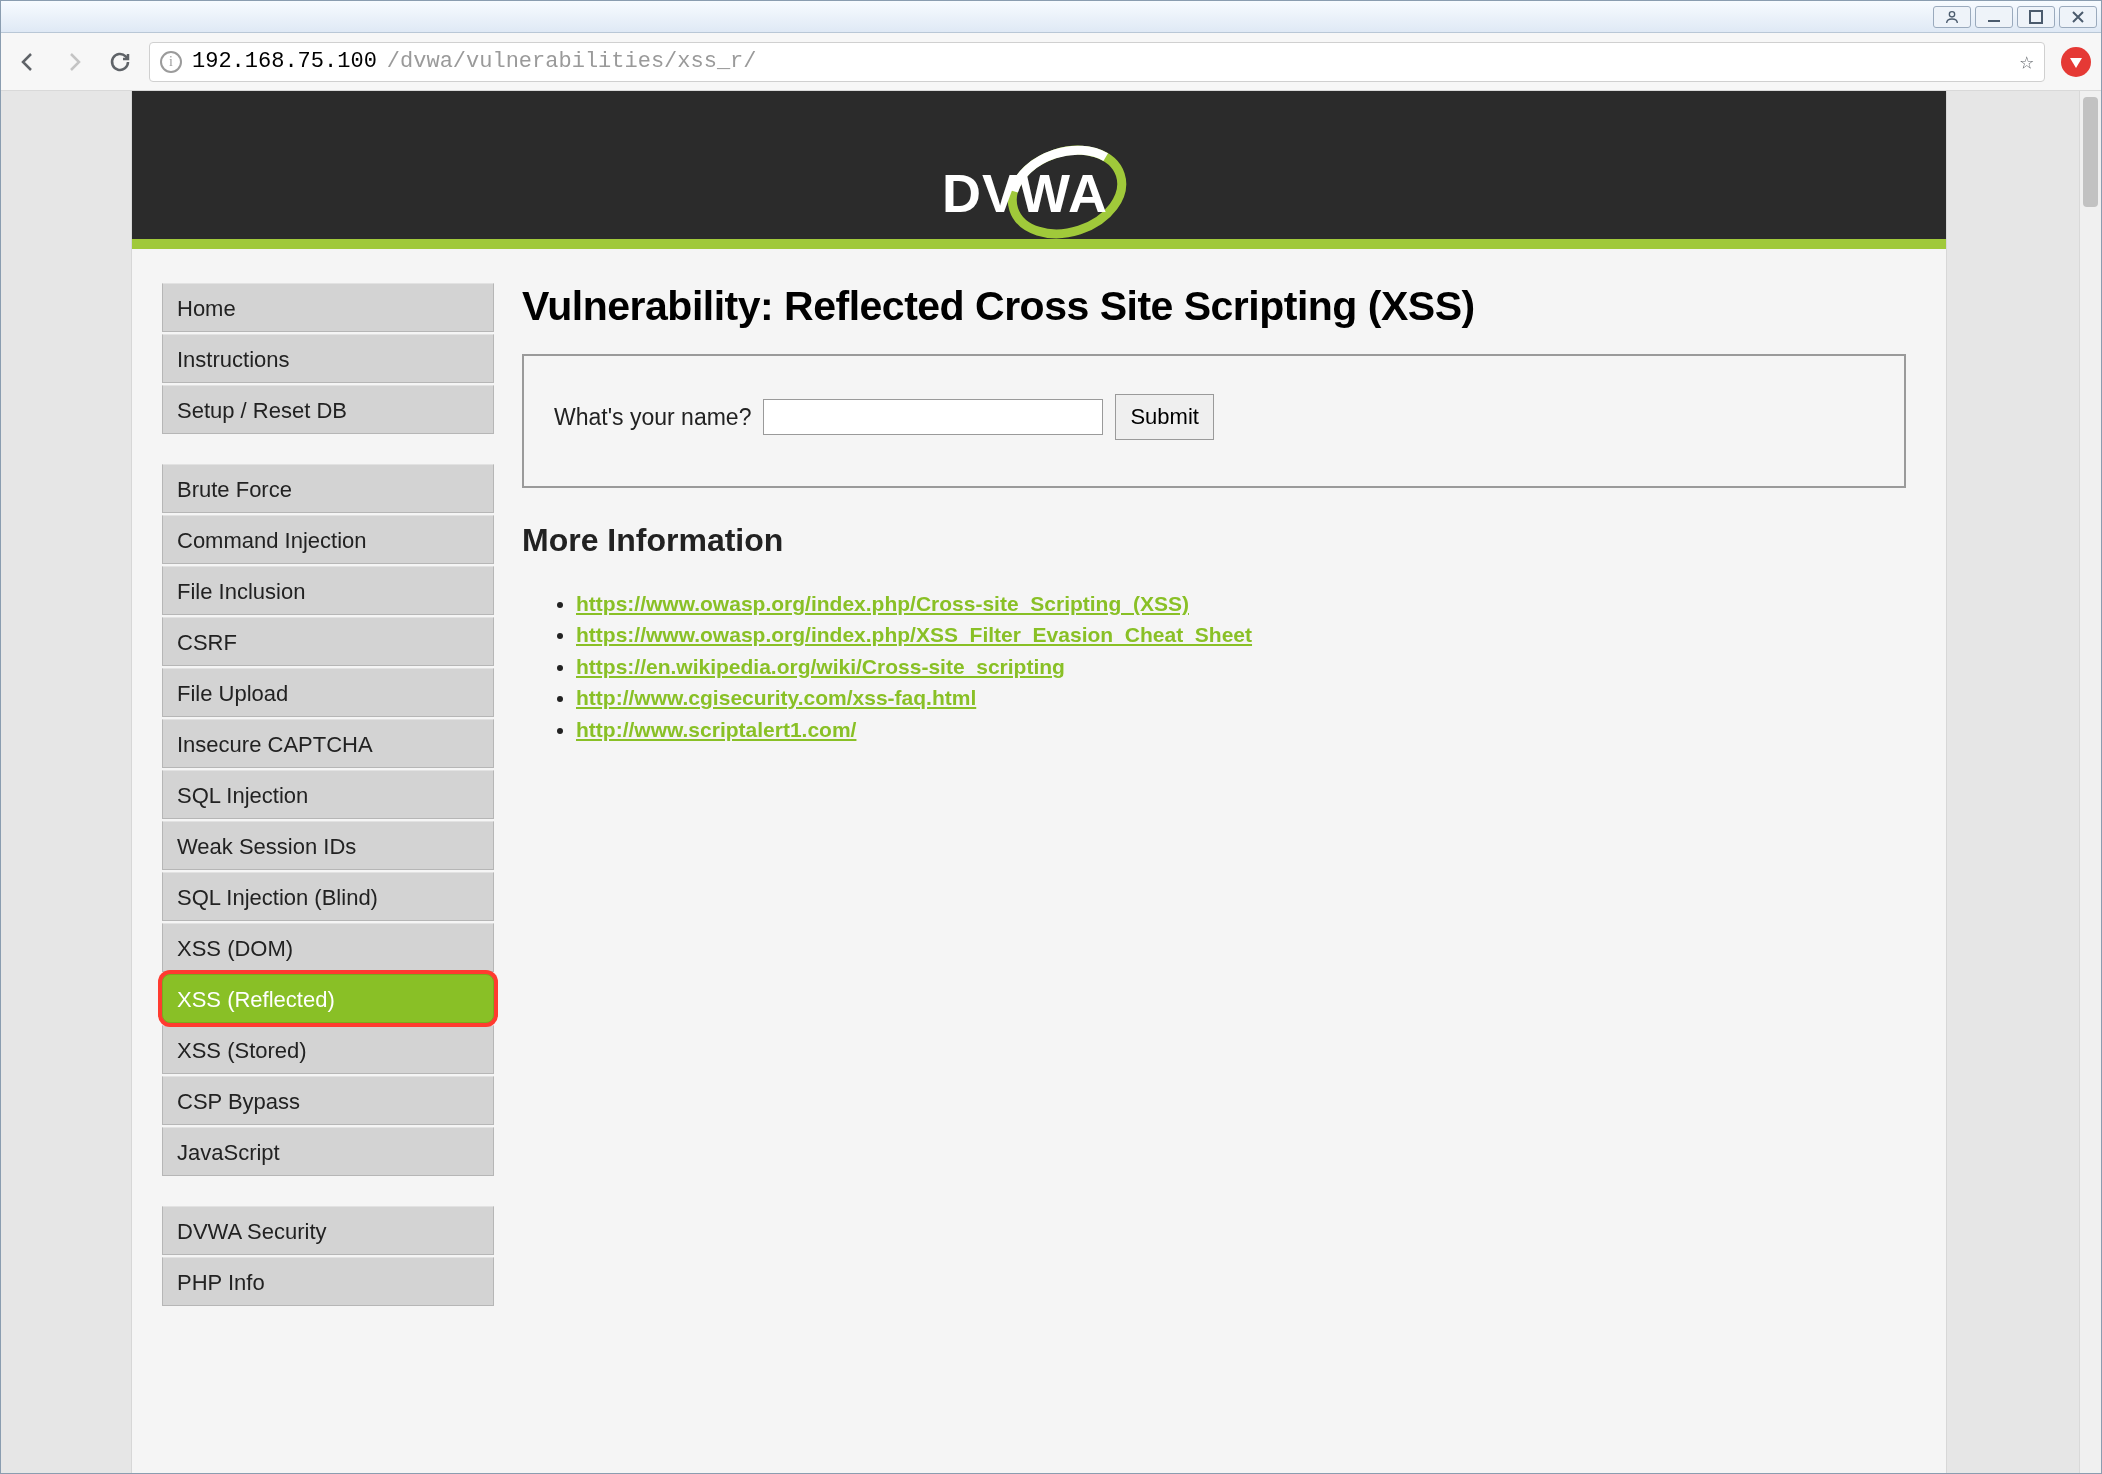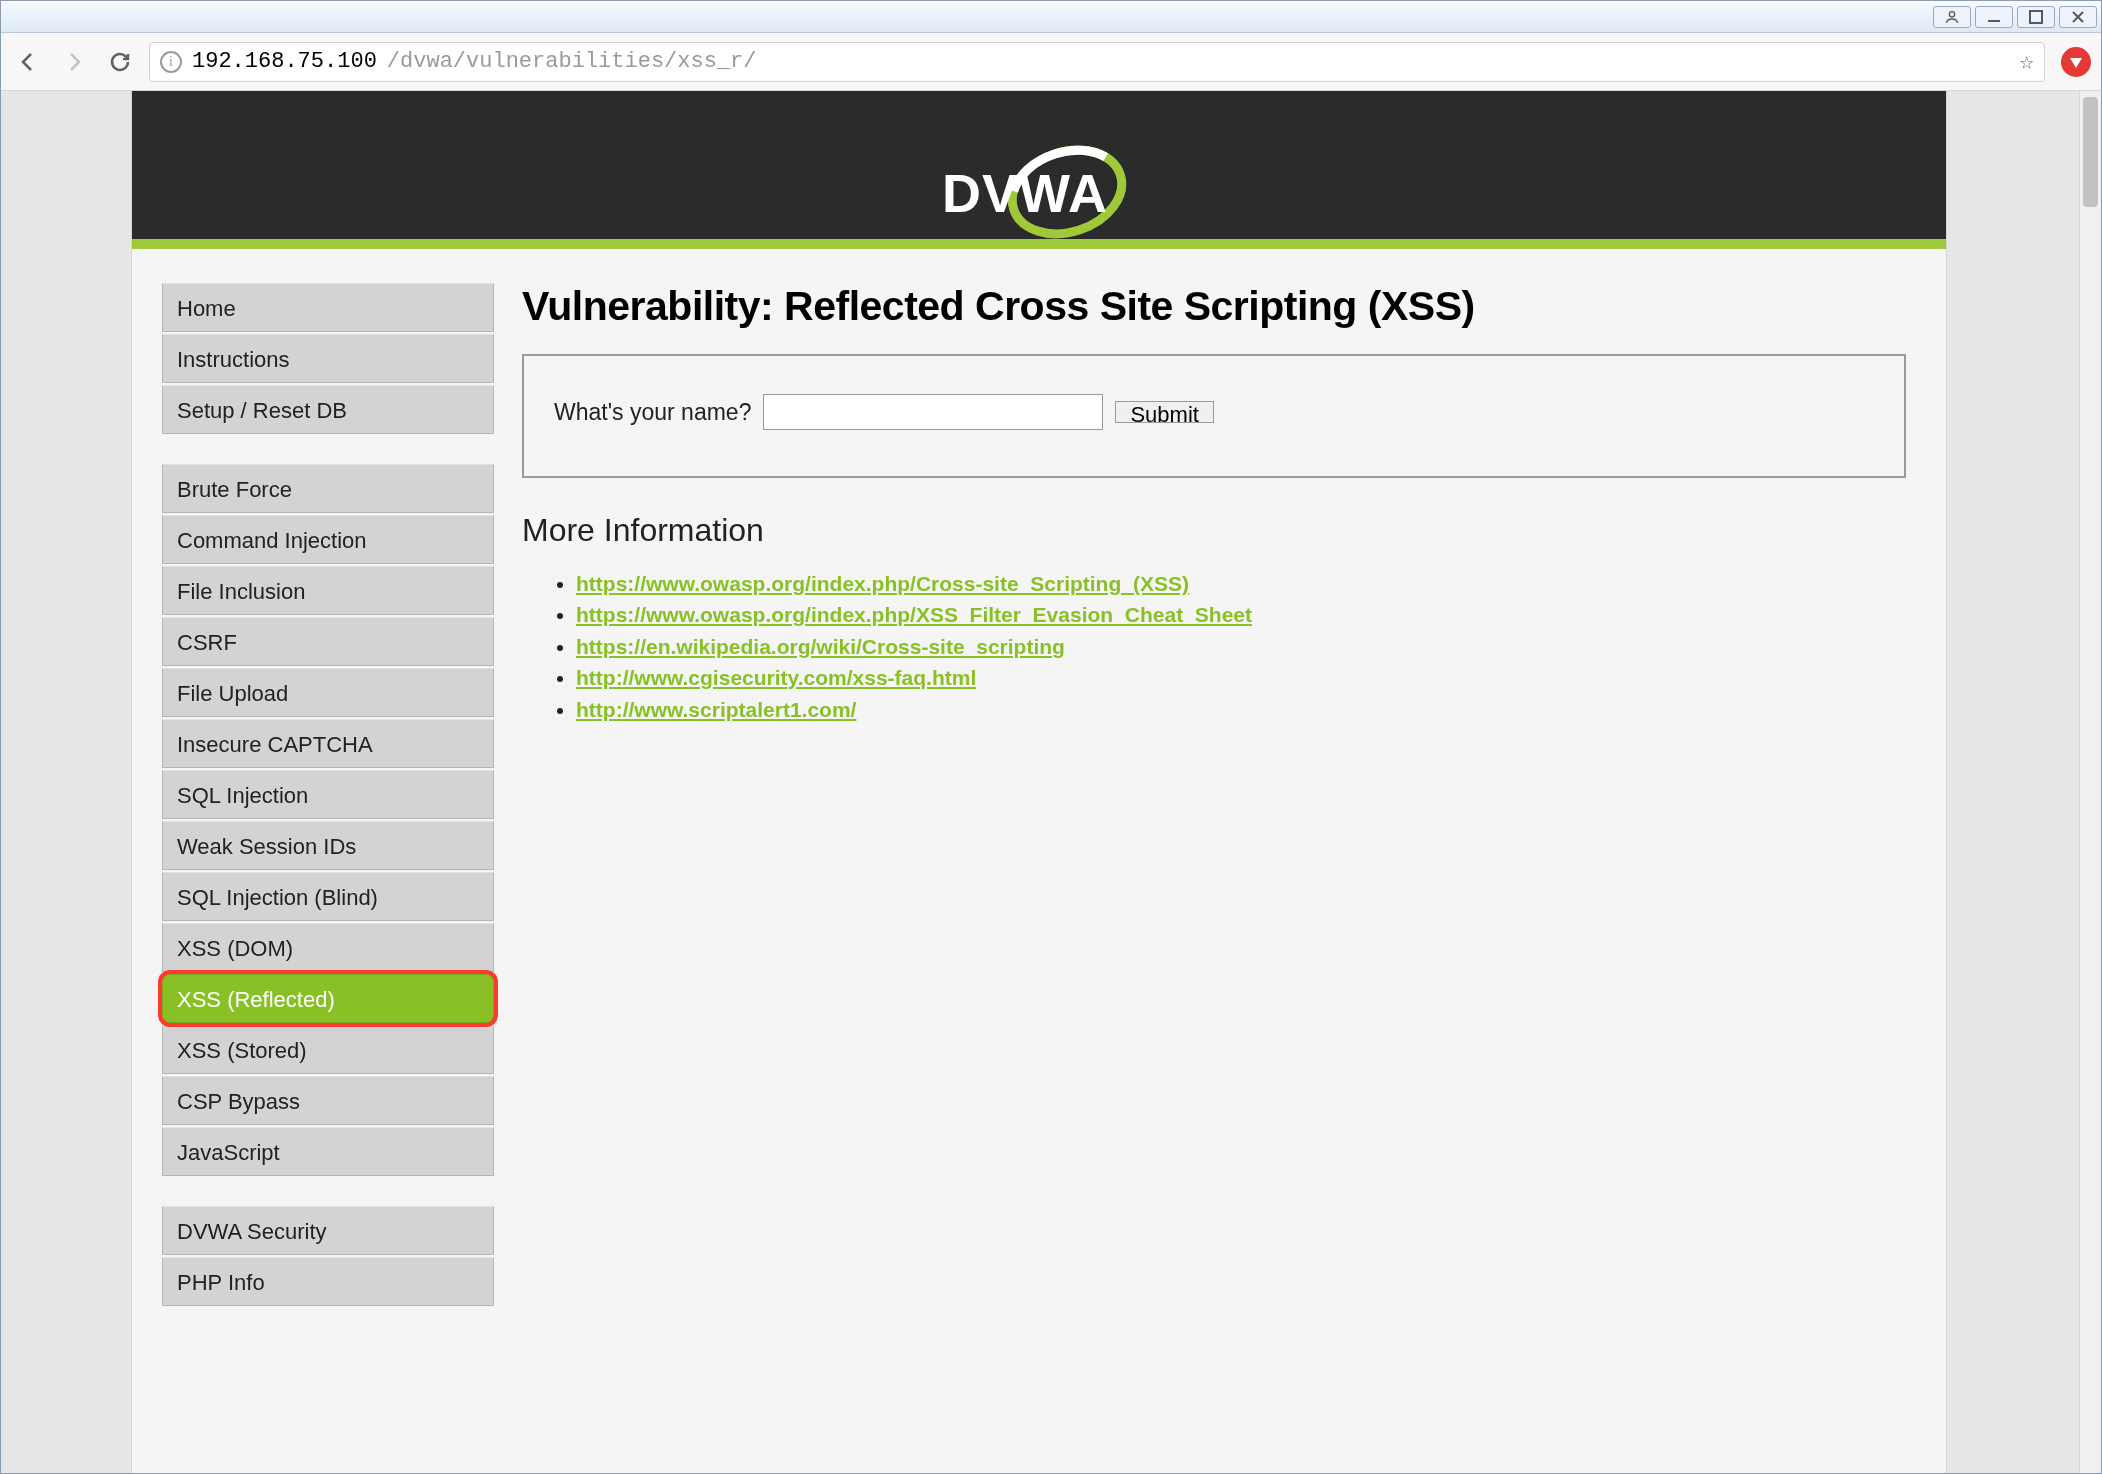--- a/index.html
+++ b/index.html
@@ -267,32 +267,32 @@
   }
   .form-row input[type=text] {
     width: 340px;
     height: 36px;
     border: 1px solid #9a9a9a;
     background: #fff;
     font-size: 20px;
     padding: 0 6px;
   }
   .form-row button {
-    height: 22px;
+    height: 46px;
     padding: 0 14px;
     font-size: 22px;
     background: #efefef;
     border: 1px solid #9a9a9a;
     cursor: pointer;
   }
   .main h2 {
     font-size: 32px;
-    font-weight: normal;
+    font-weight: bold;
     color: #222;
-    margin-bottom: 20px;
+    margin-bottom: 30px;
   }
   .info-list {
     padding-left: 54px;
     font-size: 21px;
     line-height: 1.4;
   }
   .info-list li { margin-bottom: 2px; color:#222; }
   .info-list a {
     color: #89c026;
     font-weight: bold;

